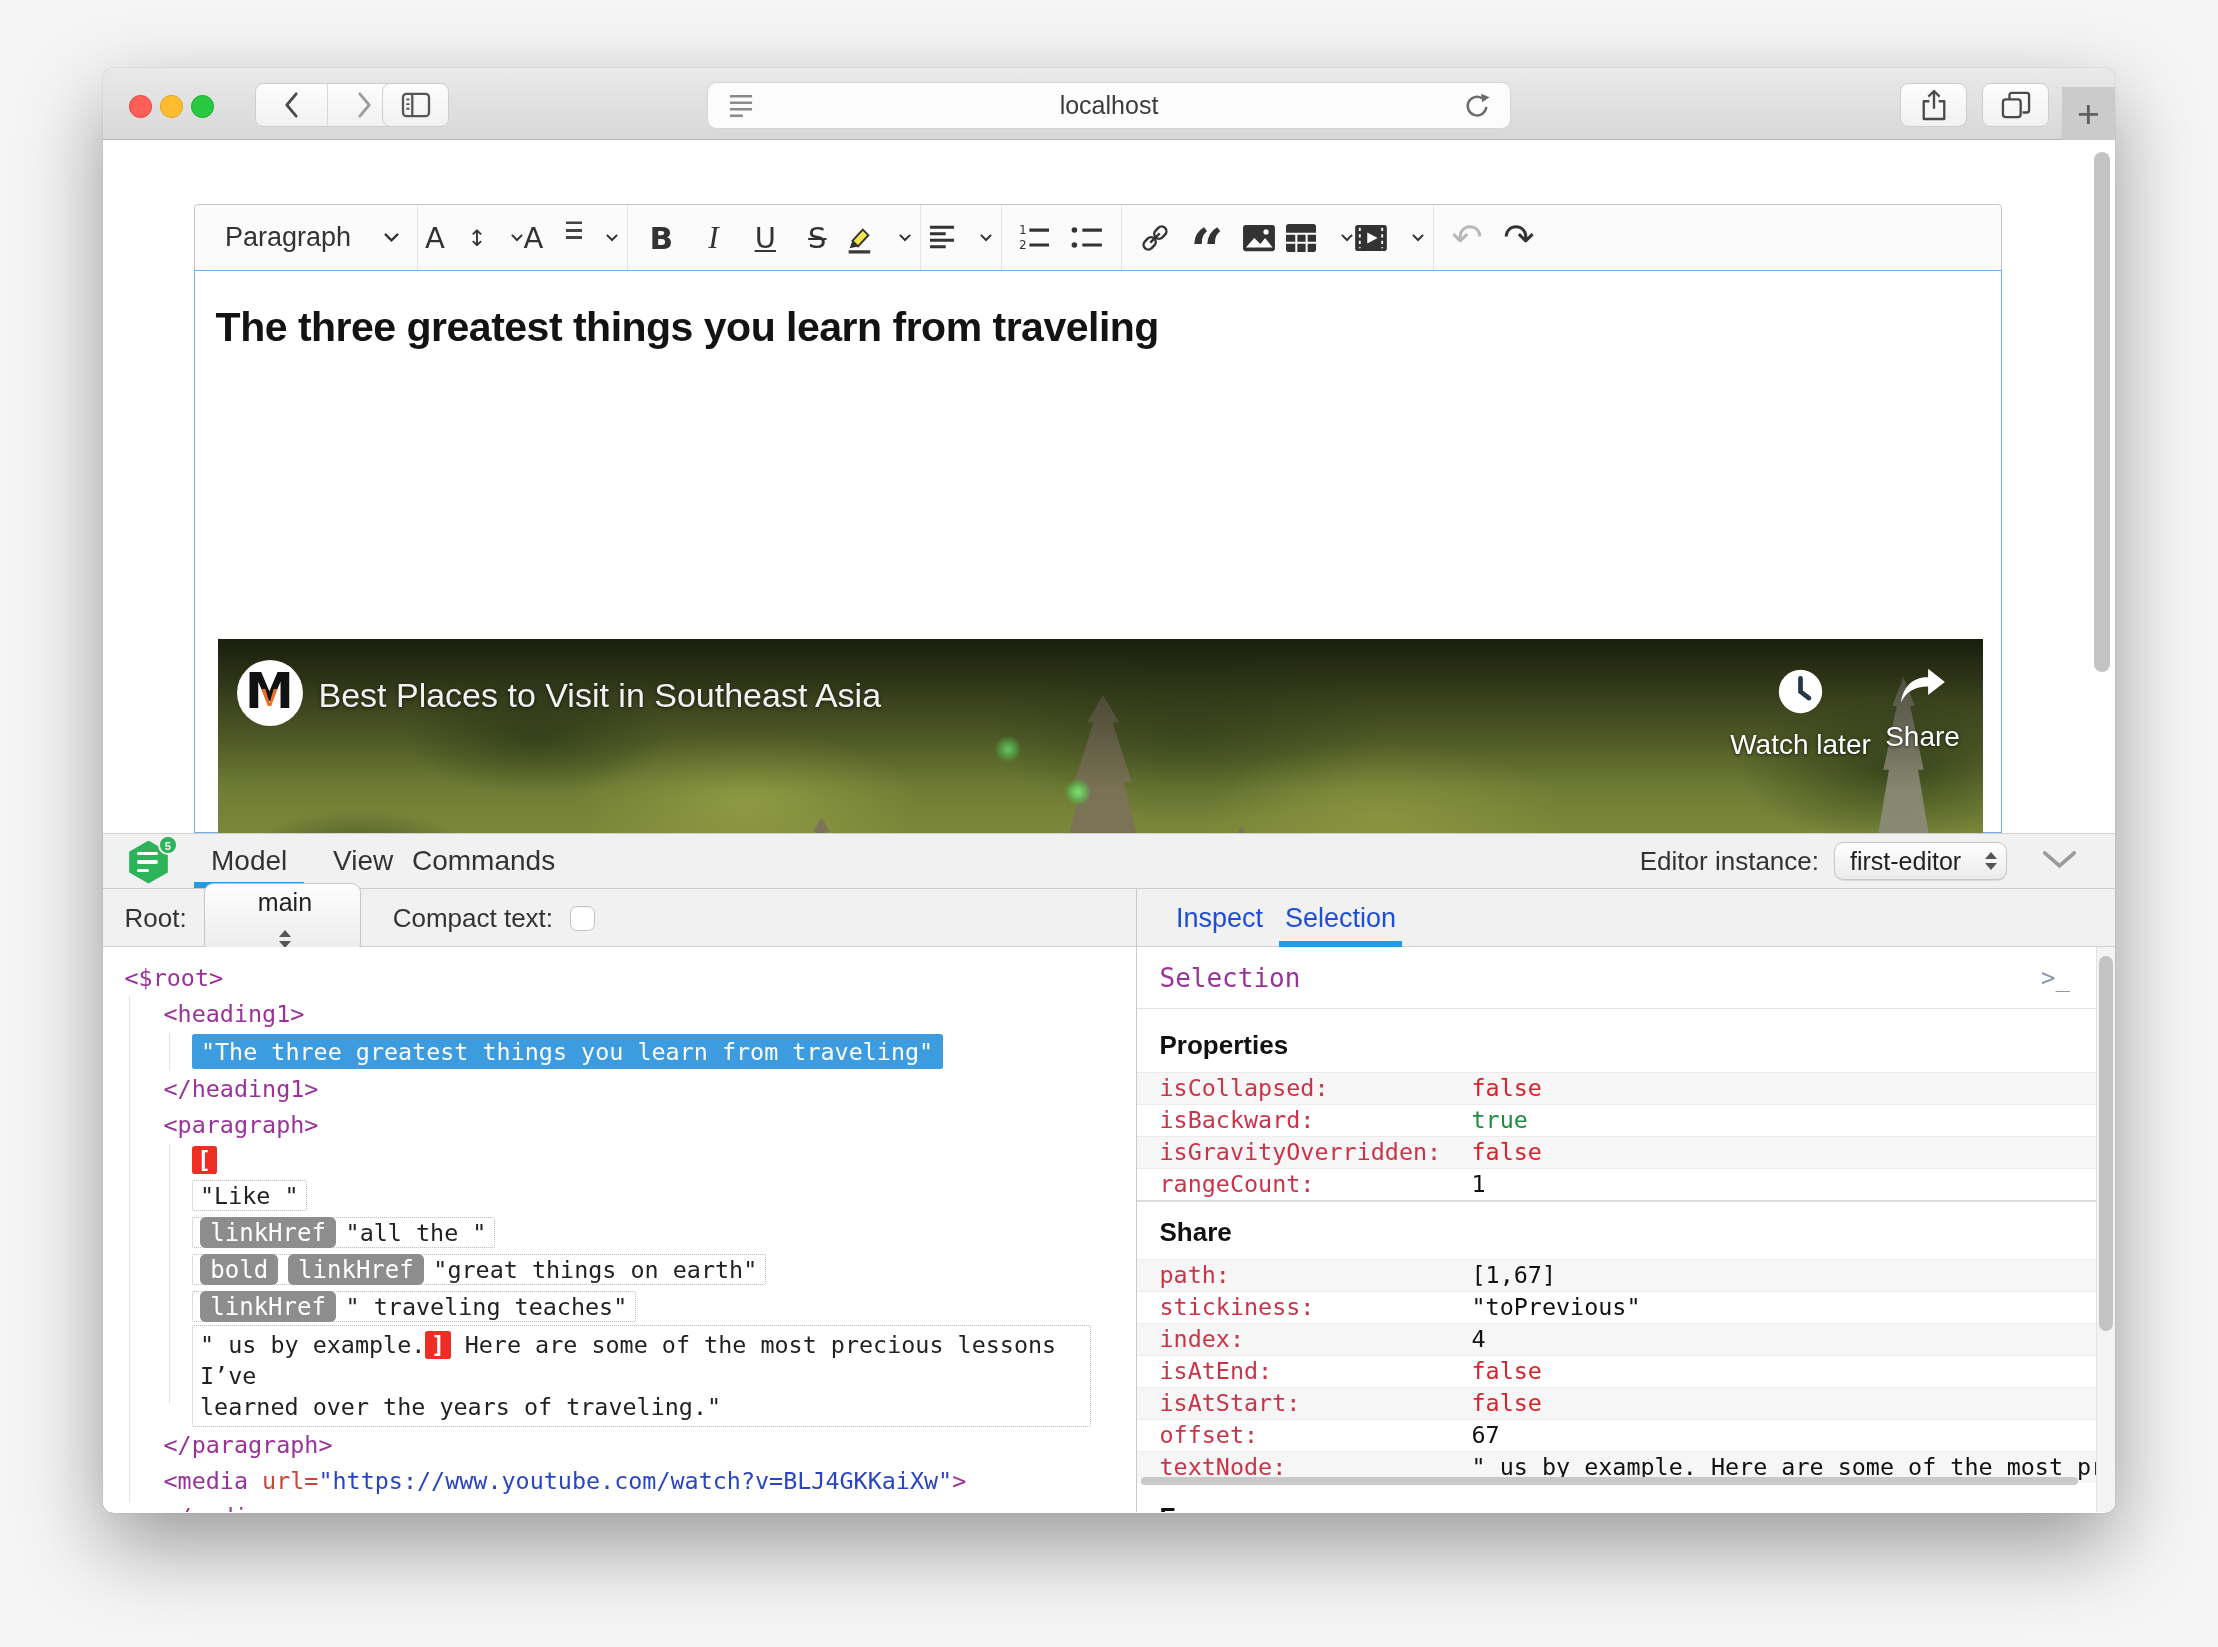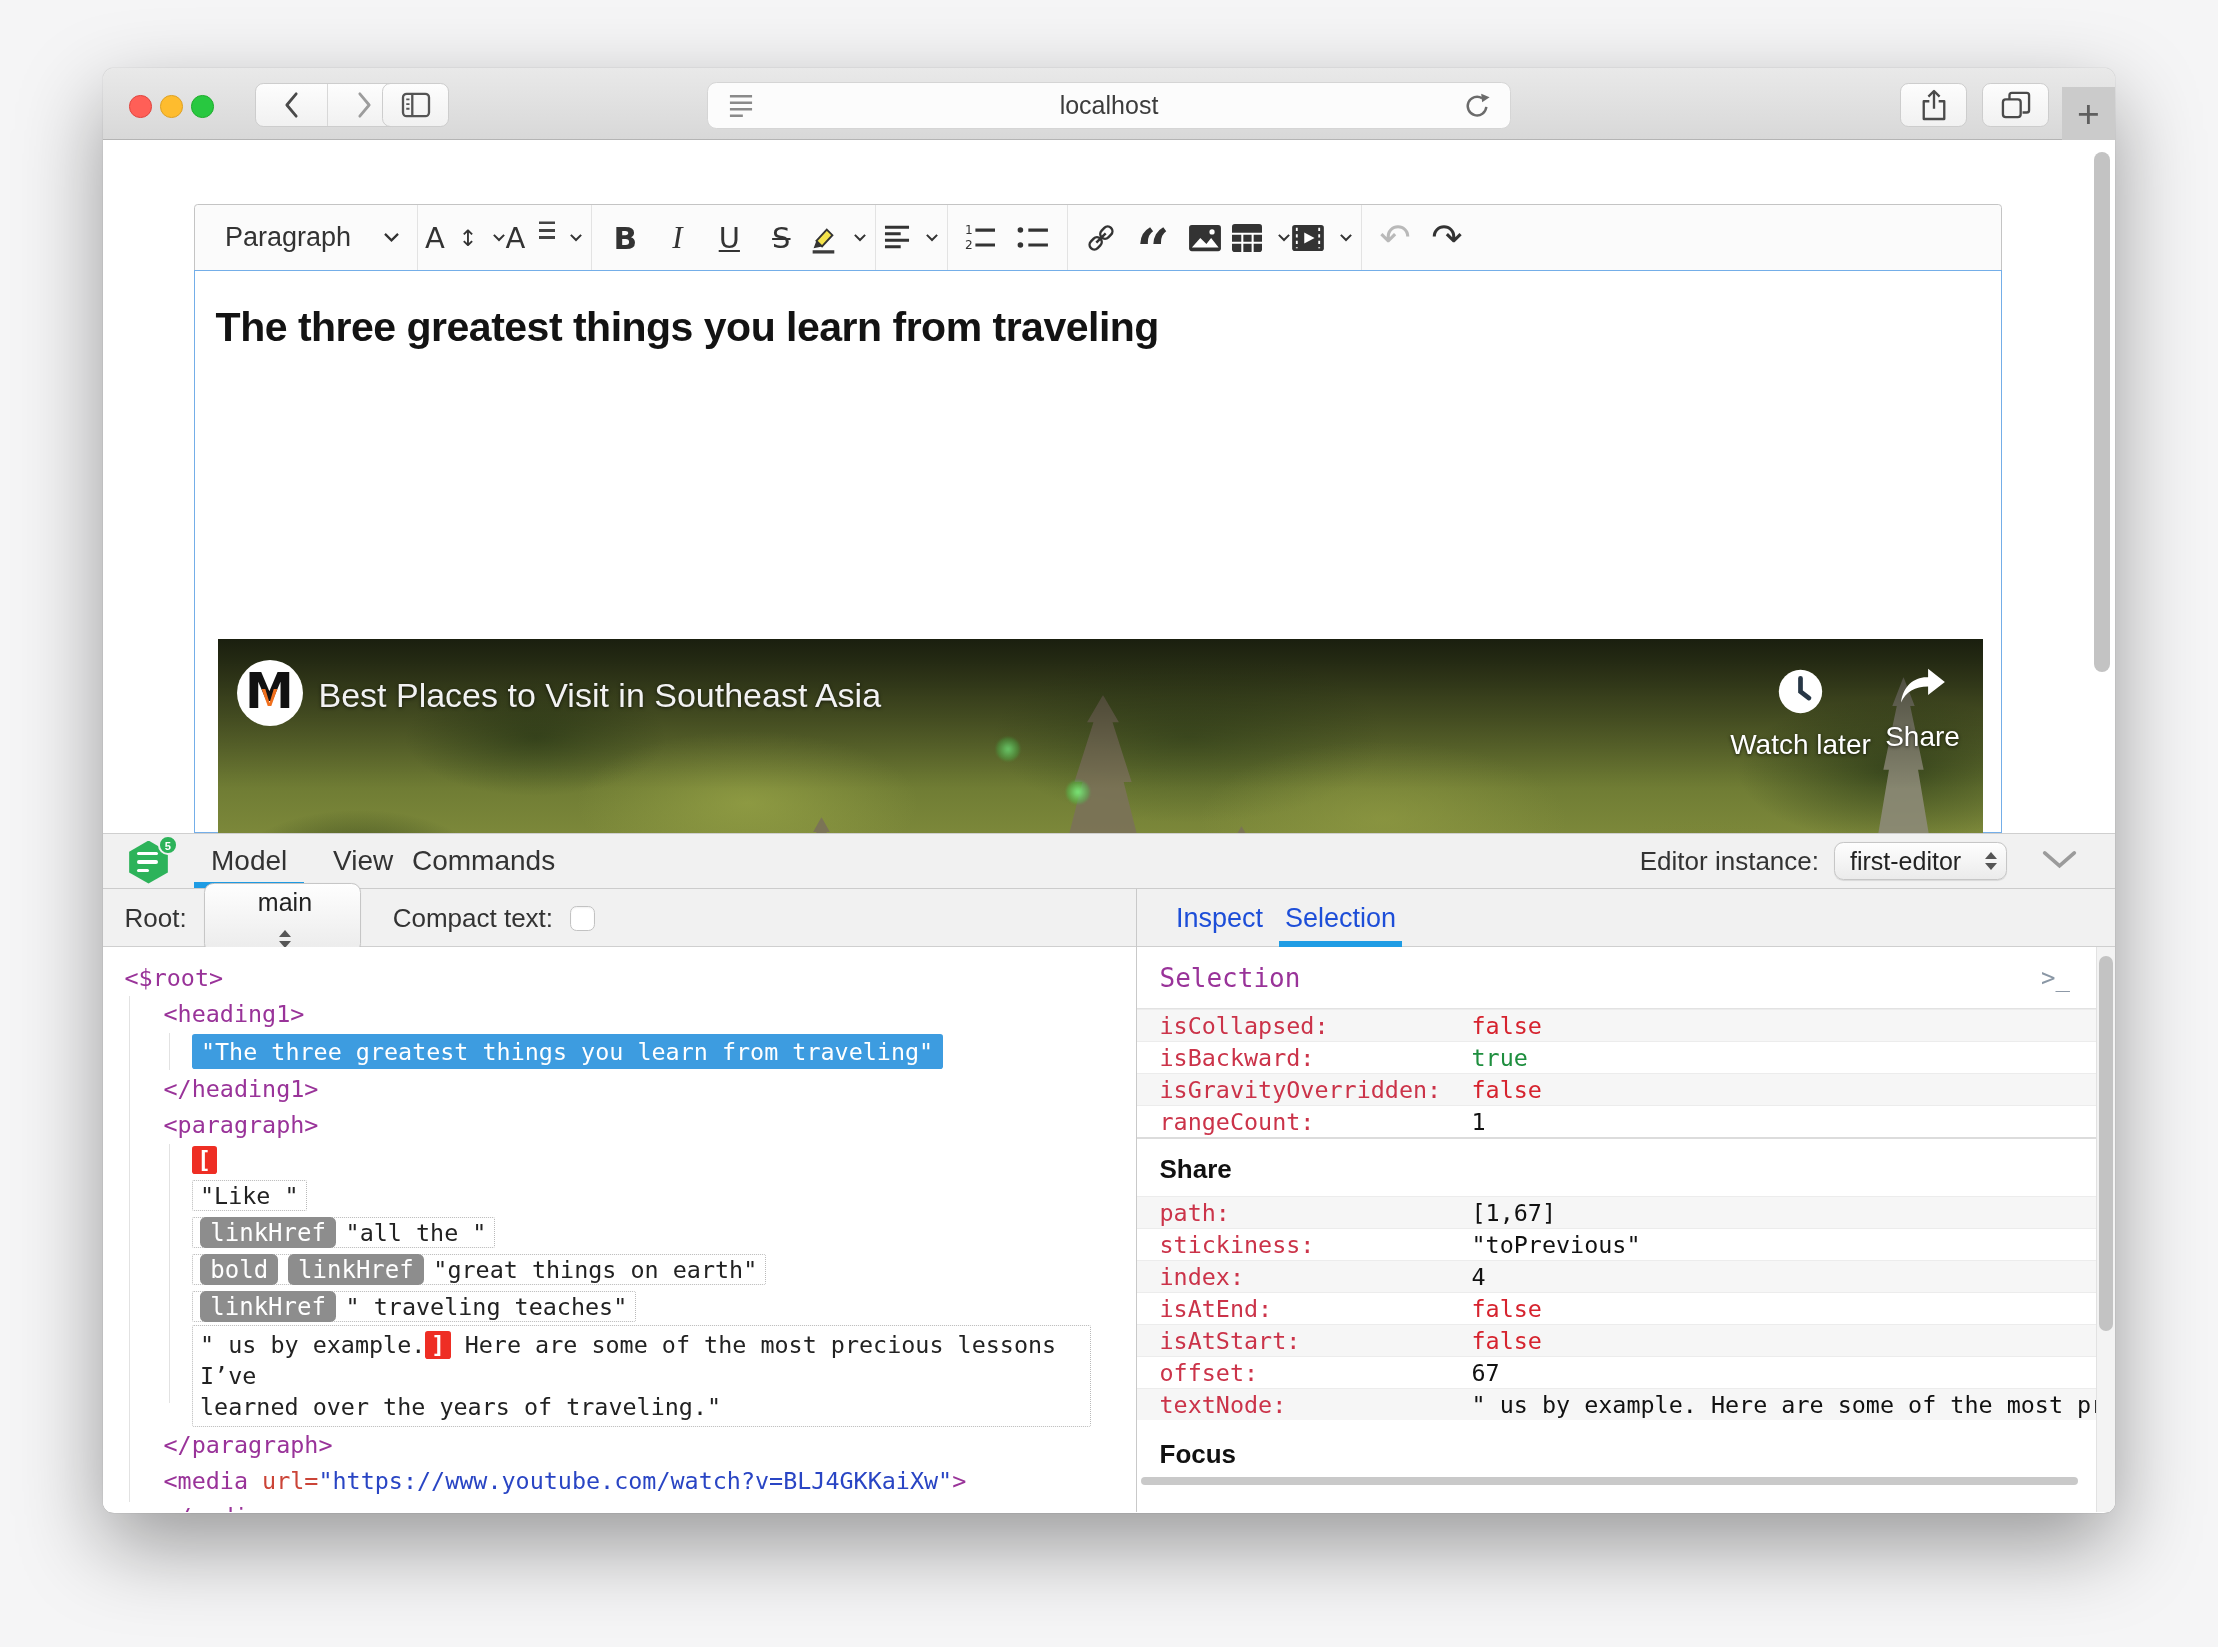--- a/index.html
+++ b/index.html
@@ -22,21 +22,21 @@
   .tabsbtn{left:1879px;width:67px;}
   .plusarea{position:absolute;right:0;top:19px;width:53px;height:53px;background:#cbcbcb;display:flex;align-items:center;justify-content:center;font-size:39px;color:#5f5f5f;}
   .urlbar{position:absolute;left:604px;top:14px;width:804px;height:47px;background:#fcfcfc;border:0.9px solid #d5d5d5;border-radius:9.4px;display:flex;align-items:center;}
   .urltext{flex:1;text-align:center;font-size:25px;color:#3c3c3c;}
   .urlicon{width:66px;display:flex;justify-content:center;}
   
   .page{position:absolute;left:0;top:73px;width:100%;height:692px;background:#fff;overflow:hidden;}
   .pagescroll{position:absolute;right:4.7px;top:11.2px;width:16px;height:520px;background:#c3c3c3;border-radius:8.4px;}
   
   .cktoolbar{position:absolute;left:91px;top:63px;width:1808px;height:67px;background:#fbfbfb;border:0.9px solid #c4c4c4;border-radius:3.7px 3.7px 0 0;display:flex;align-items:center;padding:0 13px;}
-  .tbi{height:49px;min-width:52px;display:flex;align-items:center;justify-content:center;gap:14px;color:#333;}
+  .tbi{height:49px;min-width:52px;display:flex;align-items:center;justify-content:center;gap:23px;color:#333;}
   .tbsep{width:0.9px;height:65px;background:#e3e3e3;margin:0 7.5px;}
   .tlabel{font-size:27px;color:#333;padding:0 7.5px;}
   .glyph{font-family:"DejaVu Sans",sans-serif;font-size:29px;color:#333;}
   .bold{font-weight:bold;font-size:31px;}
   .ital{font-style:italic;font-family:"Liberation Serif",serif;font-size:31px;}
   .und{text-decoration:underline;font-size:29px;}
   .strike{text-decoration:line-through;font-size:29px;}
   .undo{font-size:37px;color:#b9b9b9;}
   .redo{font-size:37px;color:#333;}
   .quote{font-family:"DejaVu Serif",serif;font-size:58px;font-weight:bold;line-height:0;transform:translateY(13px);}
@@ -437,20 +437,21 @@
       <div class="ln ind1"><span class="tag">&lt;/media&gt;</span></div>
 
     </div>
 
     <div class="rpanel">
       <div class="consolehead">
         <span class="t">Selection</span>
         <span class="p">&gt;_</span>
       </div>
 
+      <div class="sechead first">Properties</div>
       <div class="prow alt">
           <span class="pkey">isCollapsed:</span>
           <span class="pval v-red">false</span>
         </div>
       <div class="prow">
           <span class="pkey">isBackward:</span>
           <span class="pval v-green">true</span>
         </div>
       <div class="prow alt">
           <span class="pkey">isGravityOverridden:</span>

